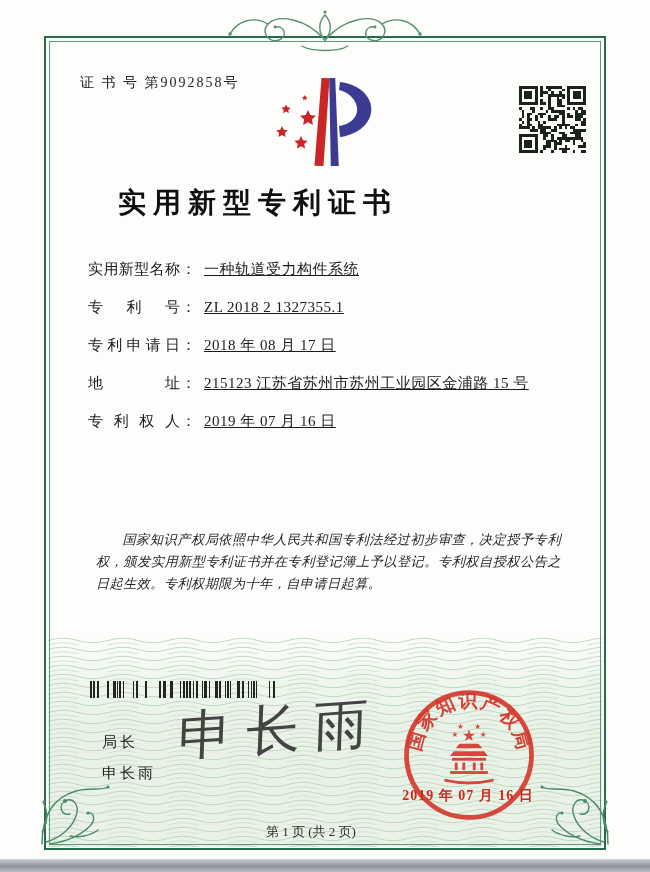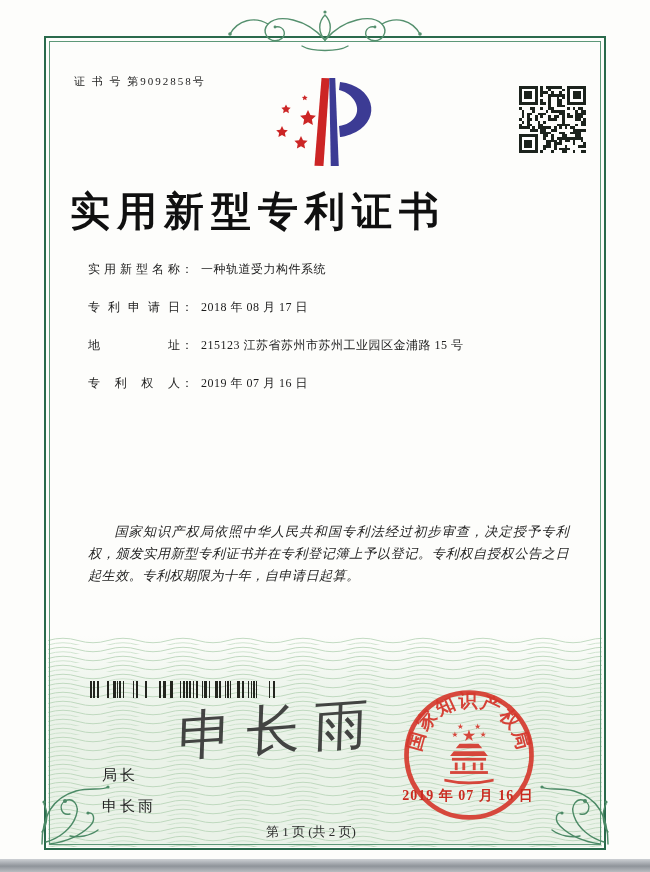--- a/index.html
+++ b/index.html
@@ -13,40 +13,40 @@
   
   .waves{position:absolute;left:48px;top:636px;width:554px;height:211px;overflow:hidden;
          background:linear-gradient(180deg, rgba(236,244,235,0) 0%, rgba(236,244,235,.85) 22%, #eaf2e8 45%);}
   .waves svg{display:block;opacity:.85;}
   
   .ornament{position:absolute;pointer-events:none;}
   .orn-top{left:222px;top:8px;}
   .orn-bl{left:36px;top:778px;}
   .orn-br{left:540px;top:778px;transform:scaleX(-1);}
   
-  .cert-no{position:absolute;left:74px;top:74px;font-size:11px;letter-spacing:2px;color:#222;}
+  .cert-no{position:absolute;left:80px;top:74px;font-size:14px;letter-spacing:2px;color:#222;}
   .logo{position:absolute;left:258px;top:74px;width:136px;height:98px;}
   .qr{position:absolute;left:519px;top:86px;width:67px;height:67px;}
   .title{position:absolute;left:0;top:184px;width:516px;text-align:center;
-         font-size:40px;font-weight:700;letter-spacing:7px;color:#101010;}
-  
-  .fields{position:absolute;left:88px;top:250px;width:482px;font-size:12px;}
+         font-size:28px;font-weight:700;letter-spacing:7px;color:#101010;}
+  
+  .fields{position:absolute;left:88px;top:250px;width:482px;font-size:15px;text-decoration:underline;}
   .frow{position:relative;height:38px;line-height:38px;white-space:nowrap;}
   .flabel{display:inline-block;width:92px;text-align:justify;text-align-last:justify;vertical-align:top;}
   .fcolon{display:inline-block;margin:0 8px 0 1px;}
   .fvalue{letter-spacing:.5px;}
   .grant-right{position:absolute;left:235px;top:0;}
   
   .body-text{position:absolute;left:88px;top:521px;width:481px;
              font-size:13.2px;line-height:22px;text-align:justify;
              font-style:italic;letter-spacing:.4px;color:#1f1f1f;}
-  .body-text p{margin:0;text-indent:2em;}
+  .body-text p{margin:8px;text-indent:2em;}
   
   .barcode{position:absolute;left:90px;top:681px;width:186px;height:17px;}
-  .commissioner{position:absolute;left:102px;top:727px;font-size:15px;line-height:31px;letter-spacing:3px;color:#222;margin-top:33px;}
+  .commissioner{position:absolute;left:102px;top:727px;font-size:15px;line-height:31px;letter-spacing:3px;color:#222;}
   .signature{position:absolute;left:178px;top:694px;font-size:54px;color:#2d2d2d;
              letter-spacing:14px;transform:rotate(-4deg) skewX(-6deg);opacity:.88;white-space:nowrap;}
   .seal{position:absolute;left:398px;top:684px;width:142px;height:142px;}
   .seal-date{position:absolute;left:392px;top:787px;width:152px;text-align:center;
              font-size:14px;font-weight:600;color:#ca2b20;letter-spacing:1px;}
   .footer{position:absolute;left:0;top:823px;width:622px;text-align:center;font-size:13px;color:#2c2c2c;}
   .scan-edge{position:absolute;left:0;top:859px;width:650px;height:13px;
              background:linear-gradient(180deg,#cdd0d4 0%,#8f949a 55%,#b9bcc0 100%);}
 </style>
 </head>
@@ -357,20 +357,23 @@
       <rect x="2" y="20" width="3" height="3" fill="#1c231d"></rect>
     </svg>
 
   <div class="title">实用新型专利证书</div>
 
   <div class="fields">
     <div class="frow">
       <span class="flabel">实用新型名称</span><span class="fcolon">：</span><span class="fvalue">一种轨道受力构件系统</span>
     </div>
     <div class="frow">
+      <span class="flabel">专利号</span><span class="fcolon">：</span><span class="fvalue">ZL 2018 2 1327355.1</span>
+    </div>
+    <div class="frow">
       <span class="flabel">专利申请日</span><span class="fcolon">：</span><span class="fvalue">2018 年 08 月 17 日</span>
     </div>
     <div class="frow">
       <span class="flabel">地址</span><span class="fcolon">：</span><span class="fvalue">215123 江苏省苏州市苏州工业园区金浦路 15 号</span>
     </div>
     <div class="frow">
       <span class="flabel">专利权人</span><span class="fcolon">：</span><span class="fvalue">2019 年 07 月 16 日</span>
     </div>
   </div>
 

